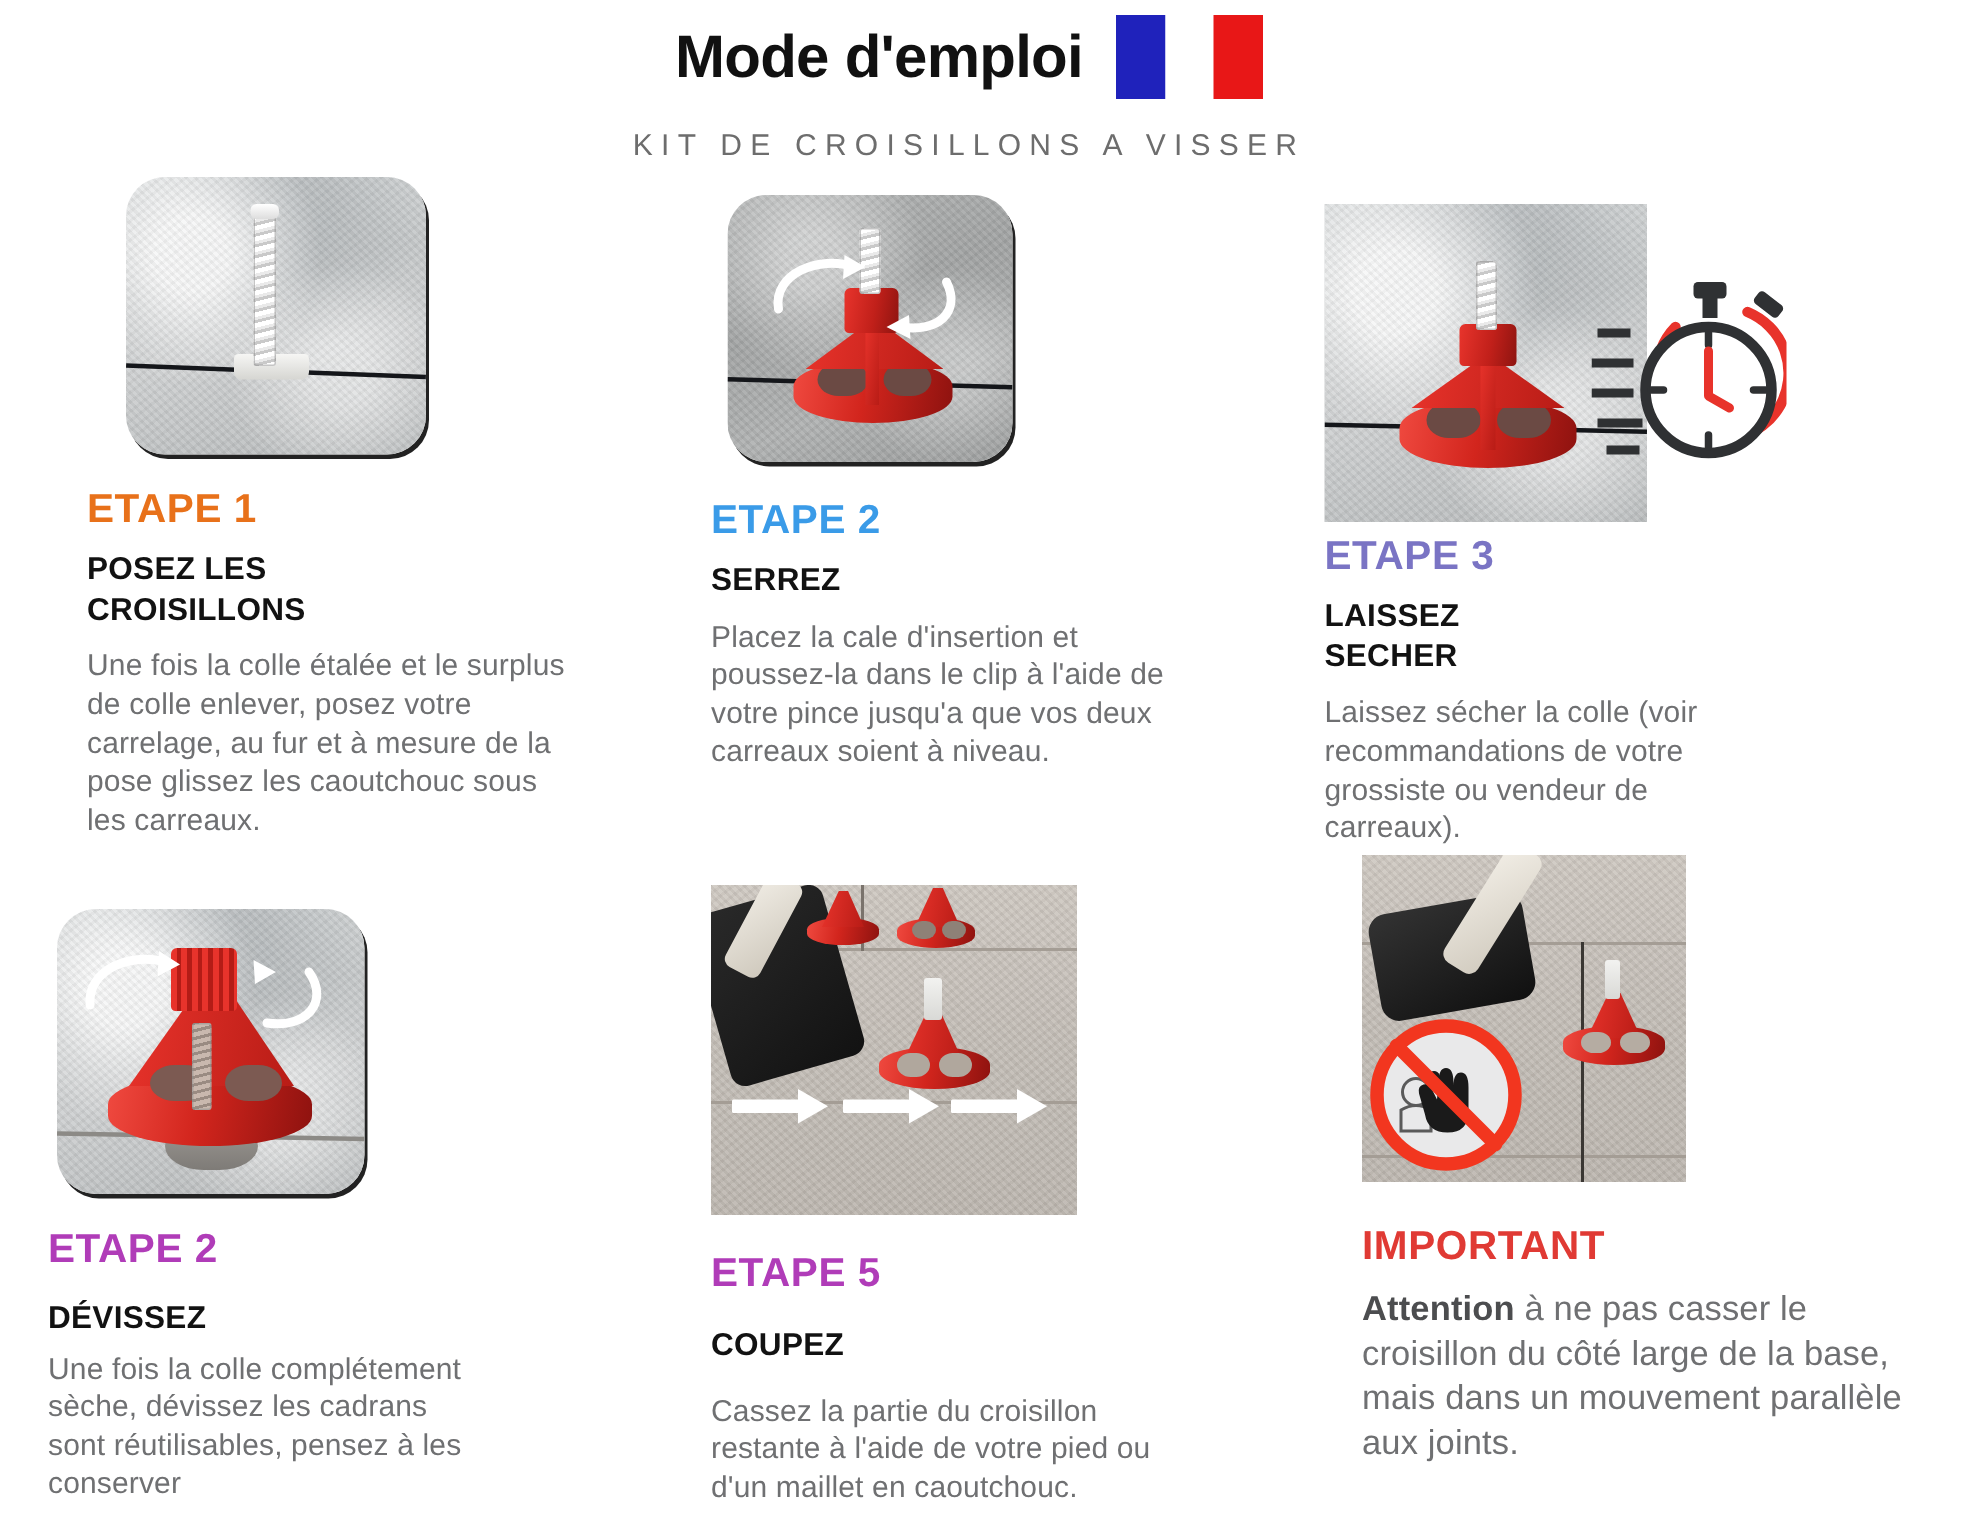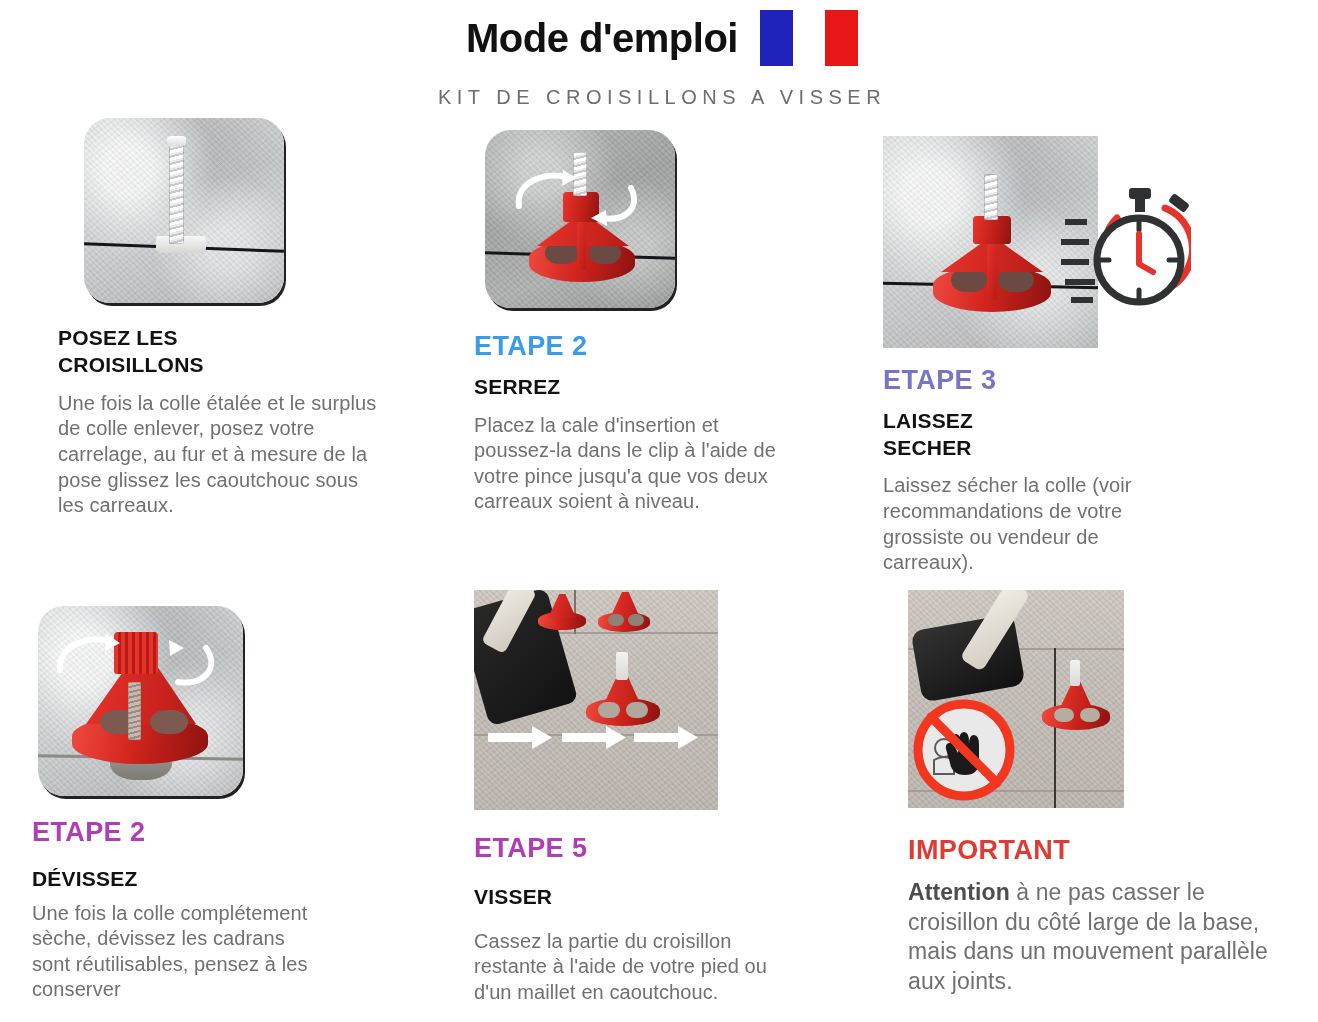--- a/index.html
+++ b/index.html
@@ -6,21 +6,21 @@
   * { box-sizing: border-box; margin: 0; padding: 0; }
   html, body {
     width: 1318px; height: 1022px;
     background: #ffffff;
     font-family: "Liberation Sans", sans-serif;
     overflow: hidden;
   }
   .page { position: relative; width: 1318px; height: 1022px; background:#fff; }
 
   
-  .header { position:absolute; left:16px; top:0; width:1292px; }
+  .header { position:absolute; left:0; top:0; width:1292px; }
   .title-row {
     display:flex; align-items:center; justify-content:center;
     gap:22px; padding-top:10px;
   }
   .main-title {
     font-size:40px; font-weight:bold; color:#111111;
     letter-spacing:-0.5px; line-height:1.1;
   }
   .flag { width:98px; height:56px; display:flex; border:0; }
   .flag span { flex:1 1 33.333%; display:block; }
@@ -149,20 +149,21 @@
         <div class="joint" style="left:0;top:128px;width:200px;height:3px;transform:rotate(2.2deg);"></div>
 
         <div class="spacer-t" style="left:72px;top:118px;width:50px;height:17px;border-radius:3px 3px 5px 5px;
              background:linear-gradient(180deg,#f6f6f4 0%,#d6d6d2 100%);"></div>
         <div class="screw" style="left:85px;top:22px;width:15px;height:104px;"></div>
         <div style="position:absolute;left:83px;top:18px;width:19px;height:10px;border-radius:4px;
              background:linear-gradient(180deg,#fff,#ddd);"></div>
       </div>
 
       <div style="margin-top:22px;">
+        <div class="step-label" style="color:#E8711A;">ETAPE 1</div>
         <div class="step-title" style="max-width:215px;">POSEZ LES CROISILLONS</div>
         <div class="step-body" style="max-width:320px;">Une fois la colle étalée et le surplus de colle enlever, posez votre carrelage, au fur et à mesure de la pose glissez les caoutchouc sous les carreaux.</div>
       </div>
     </div>
 
     <div class="card" style="left:474px; top:12px; width:345px;">
       <div class="photo rounded tex-grey" style="width:190px;height:178px;margin-left:11px;">
         <div class="grain"></div>
         <div class="joint" style="left:0;top:124px;width:190px;height:3px;transform:rotate(1.6deg);"></div>
 
@@ -223,21 +224,21 @@
           <g stroke="#2f3133" stroke-width="5" stroke-linecap="round">
             <line x1="78" y1="50" x2="78" y2="58"></line>
             <line x1="78" y1="118" x2="78" y2="126"></line>
             <line x1="40" y1="88" x2="48" y2="88"></line>
             <line x1="108" y1="88" x2="116" y2="88"></line>
           </g>
           <path d="M78,62 L78,92 L92,100" fill="none" stroke="#e8332b" stroke-width="6" stroke-linecap="round" stroke-linejoin="round"></path>
         </svg>
       </div>
 
-      <div style="margin-top:18px;">
+      <div style="margin-top:8px;">
         <div class="step-label" style="color:#7A74C4;">ETAPE 3</div>
         <div class="step-title" style="max-width:160px;">LAISSEZ SECHER</div>
         <div class="step-body" style="max-width:250px;">Laissez sécher la colle (voir recommandations de votre grossiste ou vendeur de carreaux).</div>
       </div>
     </div>
 
     <div class="card" style="left:32px; top:488px; width:330px;">
       <div class="photo rounded tex-light" style="width:205px;height:190px;margin-left:6px;">
         <div class="grain"></div>
         <div class="joint" style="left:0;top:150px;width:205px;height:3px;transform:rotate(1deg);background:#8c8a86;"></div>
@@ -305,26 +306,26 @@
             <rect x="88" y="143" width="48" height="9" rx="1"></rect>
             <path d="M132,136 L152,147.5 L132,159 Z"></path>
             <rect x="160" y="143" width="48" height="9" rx="1"></rect>
             <path d="M204,136 L224,147.5 L204,159 Z"></path>
           </g>
         </svg>
       </div>
 
       <div style="margin-top:24px;">
         <div class="step-label" style="color:#B03CB8;">ETAPE 5</div>
-        <div class="step-title" style="margin-top:20px;">VISSER</div>
+        <div class="step-title" style="margin-top:20px;">COUPEZ</div>
         <div class="step-body" style="max-width:335px;margin-top:18px;">Cassez la partie du croisillon restante à l'aide de votre pied ou d'un maillet en caoutchouc.</div>
       </div>
     </div>
 
-    <div class="card" style="left:908px; top:472px; width:372px;">
+    <div class="card" style="left:908px; top:452px; width:372px;">
       <div class="photo square tex-tile" style="width:216px;height:218px;">
         <div class="grain"></div>
         <div class="joint" style="left:0;top:58px;width:216px;height:2px;background:#a49d95;"></div>
         <div class="joint" style="left:0;top:200px;width:216px;height:2px;background:#a49d95;"></div>
         <div class="joint" style="left:146px;top:58px;width:2px;height:160px;background:#3a3733;"></div>
 
         <div style="position:absolute;left:8px;top:32px;width:104px;height:72px;border-radius:12px;
              background:linear-gradient(160deg,#333,#101010);transform:rotate(-10deg);"></div>
         <div style="position:absolute;left:74px;top:-10px;width:26px;height:92px;border-radius:7px;
              background:linear-gradient(120deg,#f2eee6,#d2ccc0);transform:rotate(32deg);"></div>

